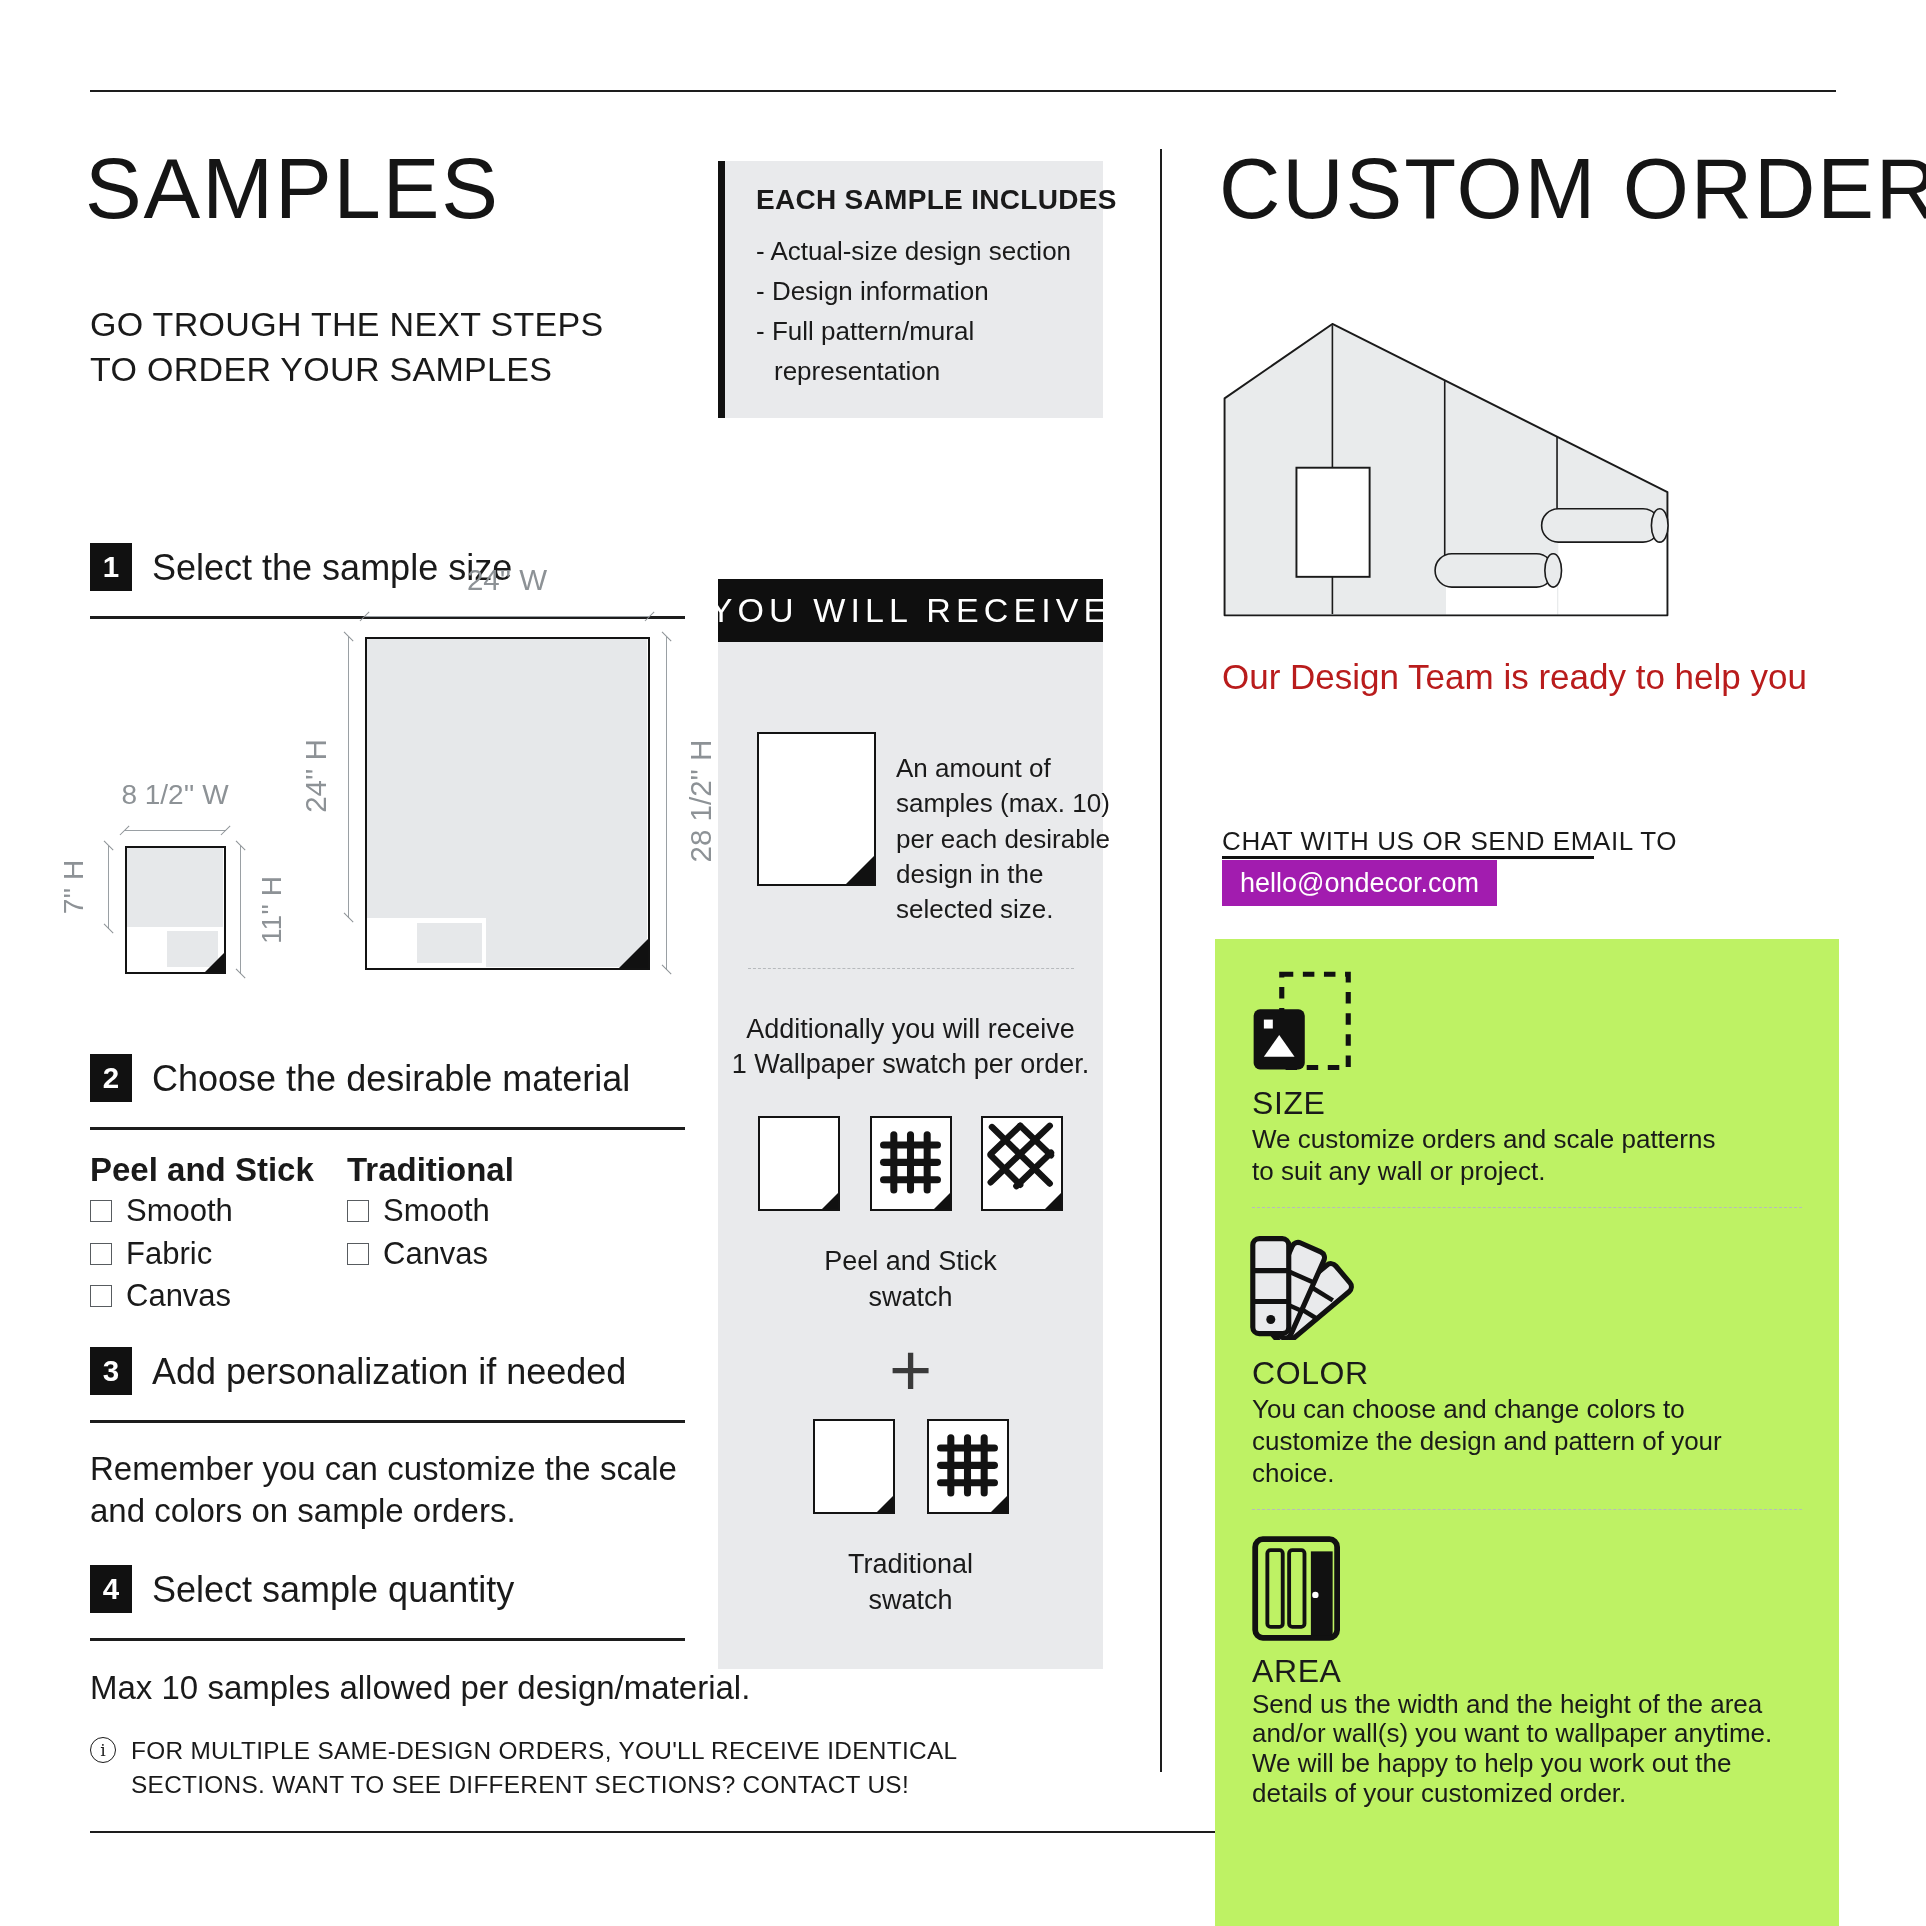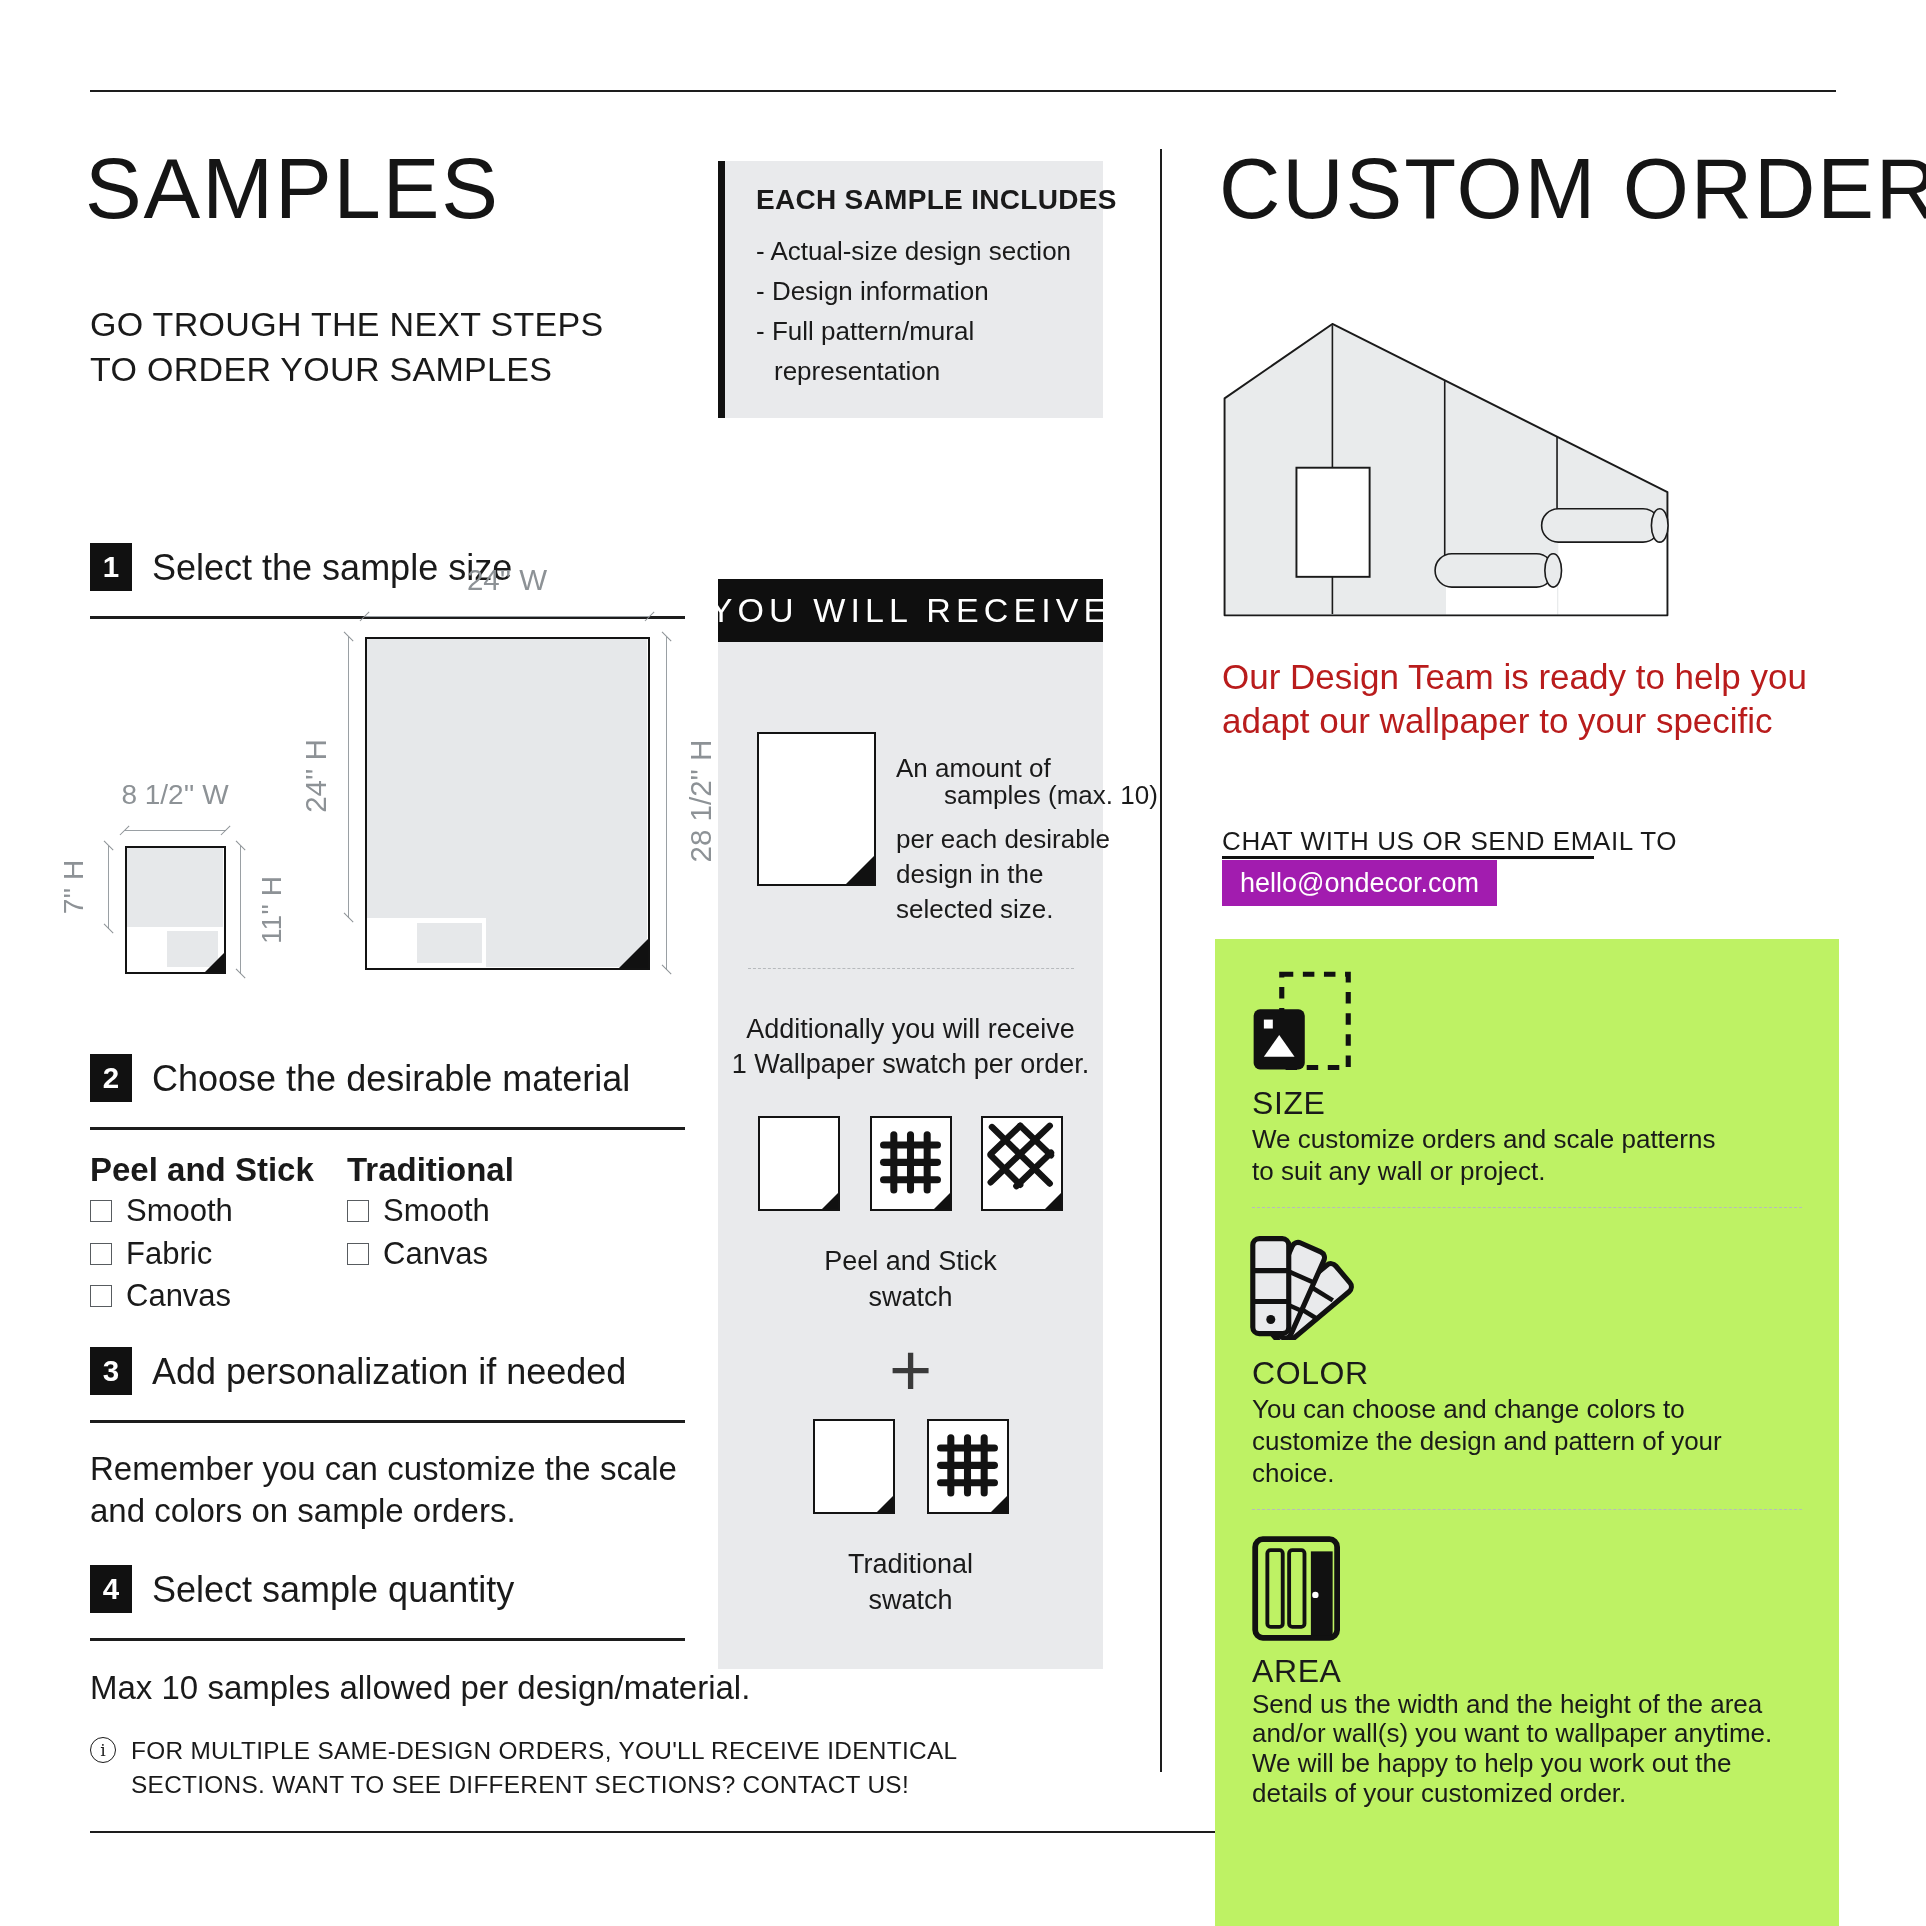--- a/index.html
+++ b/index.html
@@ -150,21 +150,21 @@
   <div class="t foot" style="left:131px;top:1771px;">SECTIONS. WANT TO SEE DIFFERENT SECTIONS? CONTACT US!</div>
 
   <div class="ywr">YOU WILL RECEIVE</div>
 
   <div class="midpanel">
 
     <div class="pageicon" style="left:39px;top:90px;">
       <div class="fold" style="border-left:28px solid transparent;border-bottom:28px solid #111;"></div>
     </div>
     <div class="t midtext" style="left:178px;top:109px;">An amount of</div>
-    <div class="t midtext" style="left:178px;top:136px;margin-left:48px;">samples (max. 10)</div>
+    <div class="t midtext" style="left:178px;top:144px;">samples (max. 10)</div>
     <div class="t midtext" style="left:178px;top:180px;">per each desirable</div>
     <div class="t midtext" style="left:178px;top:215px;">design in the</div>
     <div class="t midtext" style="left:178px;top:250px;">selected size.</div>
 
     <div class="dashed" style="left:29.5px;top:326px;width:326px;"></div>
 
     <div class="t caption center" style="left:0;top:369px;width:385px;">Additionally you will receive</div>
     <div class="t caption center" style="left:0;top:404px;width:385px;">1 Wallpaper swatch per order.</div>
 
     <div class="t" style="left:0;top:474px;width:385px;display:flex;justify-content:center;gap:29.5px;">
@@ -238,21 +238,20 @@
     <line x1="172" y1="8" x2="172" y2="230" stroke="#1a1a1a" stroke-width="2.5"></line>
     <line x1="172" y1="400" x2="172" y2="458" stroke="#1a1a1a" stroke-width="2.5"></line>
     <rect x="498" y="294" width="184" height="52" rx="26" fill="#e9ebec" stroke="#1a1a1a" stroke-width="2.5"></rect>
     <ellipse cx="682" cy="320" rx="13" ry="26" fill="#e9ebec" stroke="#1a1a1a" stroke-width="2.5"></ellipse>
     <rect x="332" y="364" width="184" height="52" rx="26" fill="#e9ebec" stroke="#1a1a1a" stroke-width="2.5"></rect>
     <ellipse cx="516" cy="390" rx="13" ry="26" fill="#e9ebec" stroke="#1a1a1a" stroke-width="2.5"></ellipse>
     <rect x="116" y="230" width="114" height="170" fill="#ffffff" stroke="#1a1a1a" stroke-width="3"></rect>
   </svg>
 
   <div class="t intro" style="left:1222px;top:655px;">Our Design Team is ready to help you</div>
-  <div class="t intro" style="left:1222px;top:699px;">adapt our wallpaper to your specific</div>
 
   <div class="t chatlabel" style="left:1222px;top:826px;">CHAT WITH US OR SEND EMAIL TO</div>
   <div class="t" style="left:1222px;top:856px;width:372px;height:3.2px;background:#111;"></div>
   <div class="emailbox" style="left:1222px;top:860px;">hello@ondecor.com</div>
 
   <div class="rightpanel">
 
     <svg class="t" style="left:37px;top:32px;" width="103" height="101" viewBox="0 0 160 158">
       <rect x="46" y="5" width="104" height="146" fill="none" stroke="#111" stroke-width="8" stroke-dasharray="18 15"></rect>
       <rect x="2" y="60" width="80" height="94" rx="10" fill="#111"></rect>

